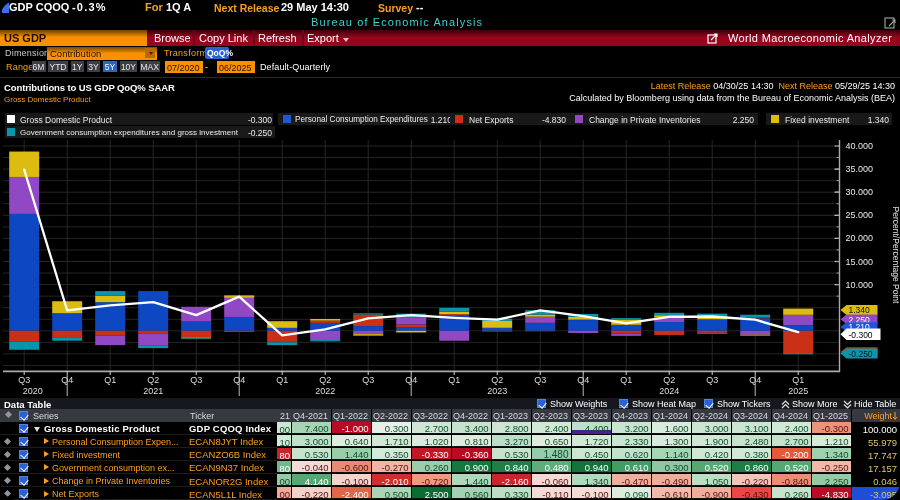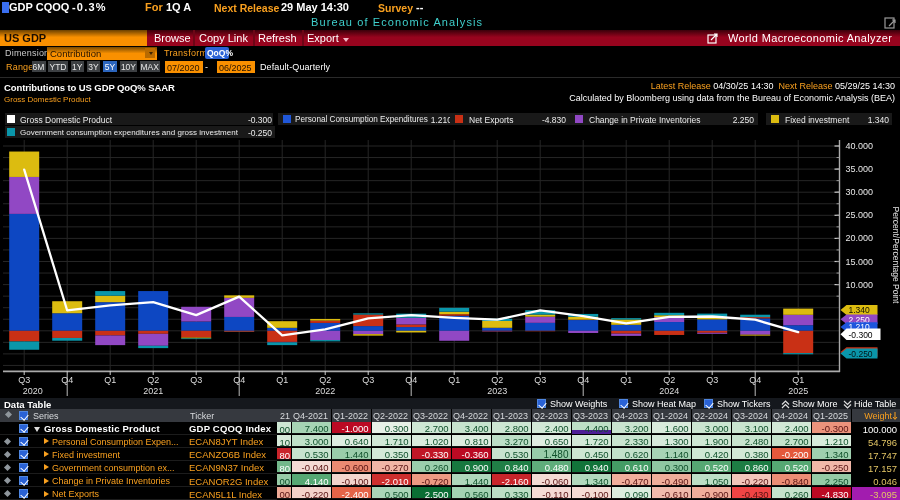--- a/index.html
+++ b/index.html
@@ -1,16 +1,16 @@
 <!DOCTYPE html>
 <html><head><meta charset="utf-8"><style>
 * { margin:0; padding:0; box-sizing:border-box; }
 html,body { background:#000; }
 #root { position:relative; width:900px; height:500px; background:#000; overflow:hidden;
-  font-family:"Liberation Sans", sans-serif; }
+  font-family:"Liberation Sans", sans-serif;border-radius:18px; }
 .amber { color:#f9a01f; }
 .white { color:#fff; }
 .cyan  { color:#3fd0cd; }
 .abs { position:absolute; }
 .cb { position:absolute; width:9px; height:9px; background:#2a62d6; border:1px solid #4f86e0; }
 .cb:after { content:""; position:absolute; left:1.5px; top:0.5px; width:4px; height:6px;
   border:solid #fff; border-width:0 1.5px 1.5px 0; transform:rotate(40deg); }
 .dmd { position:absolute; width:5px; height:5px; background:#8f969c; transform:rotate(45deg); }
 .tri-d { position:absolute; width:0; height:0; border-left:3.5px solid transparent;
   border-right:3.5px solid transparent; border-top:5px solid #ddd; }
@@ -532,21 +532,21 @@
     <div style="position:absolute;left:732px;top:434.6px;width:39px;height:12.2px;background:#c7e3ce;border-bottom:1px solid #111">
       <span style="position:absolute;right:2.5px;top:1.5px;color:#0e4f2a;font-size:9.5px">2.480</span>
     </div>
     <div style="position:absolute;left:772px;top:434.6px;width:39px;height:12.2px;background:#c4e2cb;border-bottom:1px solid #111">
       <span style="position:absolute;right:2.5px;top:1.5px;color:#0e4f2a;font-size:9.5px">2.700</span>
     </div>
     <div style="position:absolute;left:812px;top:434.6px;width:39px;height:12.2px;background:#d8ebdb;border-bottom:1px solid #111">
       <span style="position:absolute;right:2.5px;top:1.5px;color:#0e4f2a;font-size:9.5px">1.210</span>
     </div>
     <div style="position:absolute;left:852px;top:434.6px;width:48px;height:13.2px;background:#000">
-      <span style="position:absolute;right:3px;top:2px;color:#e2c565;font-size:9.5px">54.796</span>
+      <span style="position:absolute;right:3px;top:2px;color:#e2c565;font-size:9.5px">55.979</span>
     </div>
     <div style="position:absolute;left:0;top:447.8px;width:277.0px;height:13.2px;background:#000;border-bottom:1px solid #1c1c1c"></div>
     <span class="dmd" style="left:5px;top:451.8px"></span>
     <span class="cb" style="left:19px;top:449.8px"></span>
     <span class="tri-r" style="left:44px;top:451.3px"></span>
     <span style="position:absolute;left:52px;top:449.8px;color:#f9a01f;font-size:9px">Fixed investment</span>
     <span style="position:absolute;left:189px;top:449.3px;color:#f9a01f;font-size:9.5px">ECANZO6B Index</span>
     <div style="position:absolute;left:277.0px;top:447.8px;width:14px;height:12.2px;background:#c9242b;color:#fff;font-size:9.5px;text-align:right;border-bottom:1px solid #111">
       <span style="position:absolute;right:1px;top:2px">80</span>
     </div>
@@ -747,16 +747,16 @@
     </div>
     <div style="position:absolute;left:732px;top:487.2px;width:39px;height:12.2px;background:#ef4444;border-bottom:1px solid #111">
       <span style="position:absolute;right:2.5px;top:1.5px;color:#571212;font-size:9.5px">-0.430</span>
     </div>
     <div style="position:absolute;left:772px;top:487.2px;width:39px;height:12.2px;background:#c5e2cc;border-bottom:1px solid #111">
       <span style="position:absolute;right:2.5px;top:1.5px;color:#0e4f2a;font-size:9.5px">0.260</span>
     </div>
     <div style="position:absolute;left:812px;top:487.2px;width:39px;height:12.2px;background:#bb0a23;border-bottom:1px solid #111">
       <span style="position:absolute;right:2.5px;top:1.5px;color:#fff;font-size:9.5px">-4.830</span>
     </div>
-    <div style="position:absolute;left:852px;top:487.2px;width:48px;height:13.2px;background:#a21caf">
+    <div style="position:absolute;left:852px;top:487.2px;width:48px;height:13.2px;background:#1d4ed8">
       <span style="position:absolute;right:3px;top:2px;color:#e2c565;font-size:9.5px">-3.095</span>
     </div>
 
 </div>
 </body></html>

